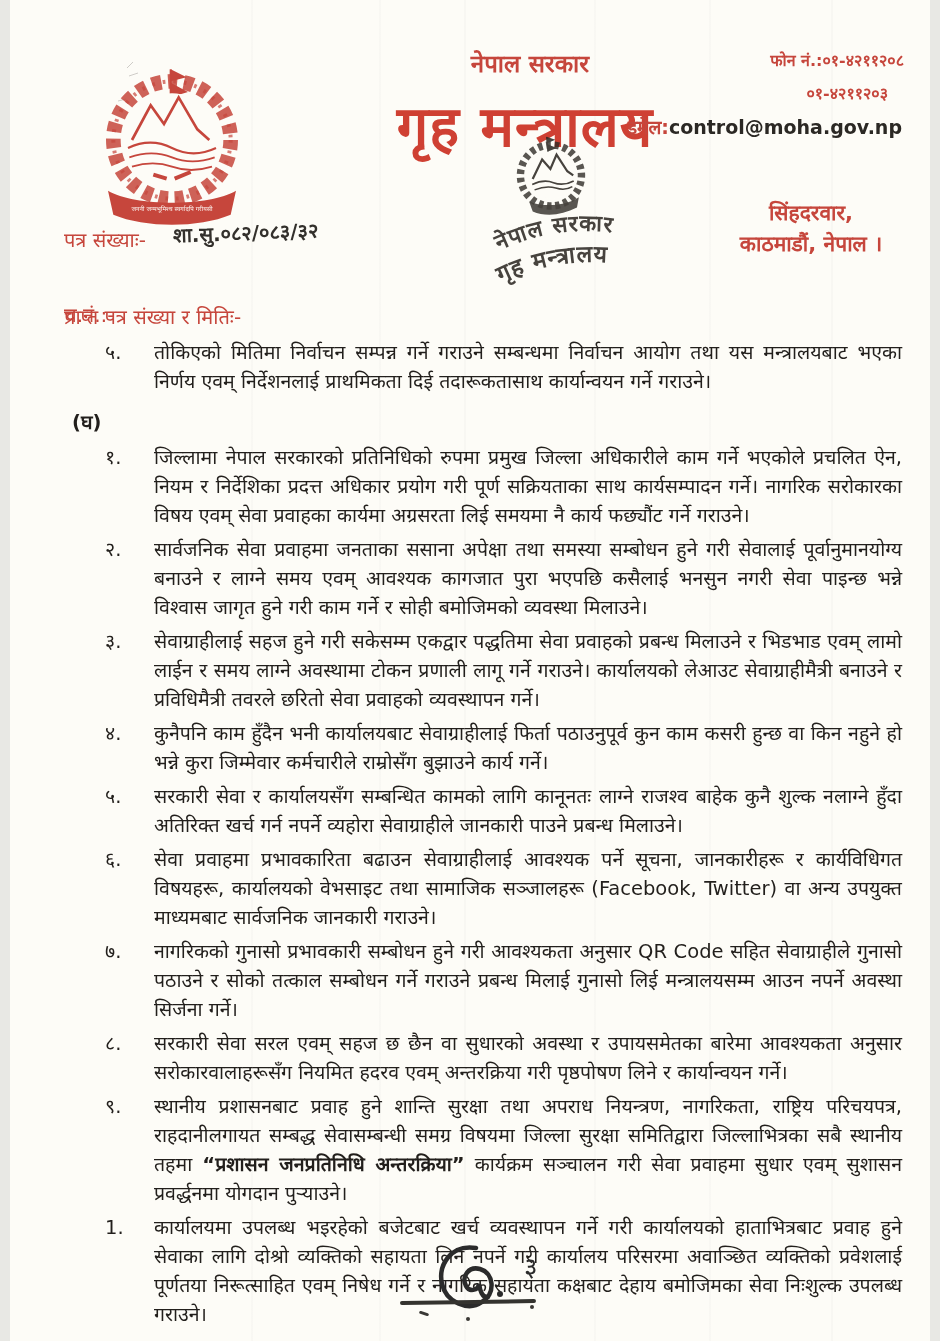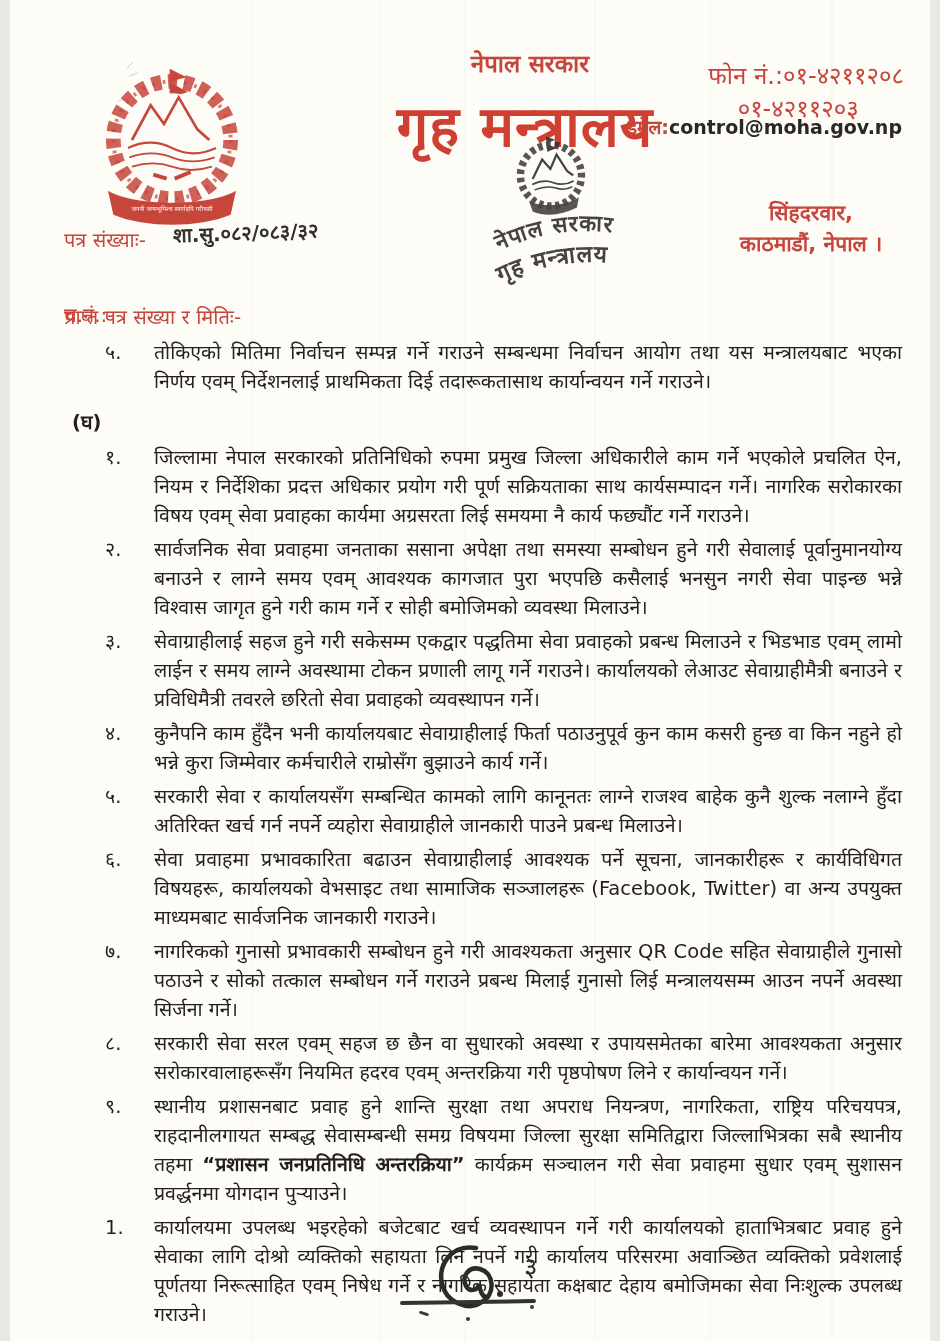--- a/index.html
+++ b/index.html
@@ -24,22 +24,22 @@
       linear-gradient(90deg, transparent 454px, rgba(80,80,90,.06) 455px, transparent 456px),
       linear-gradient(90deg, transparent 584px, rgba(80,80,90,.05) 585px, transparent 586px),
       linear-gradient(90deg, transparent 699px, rgba(80,80,90,.05) 700px, transparent 701px),
       linear-gradient(90deg, transparent 821px, rgba(80,80,90,.06) 822px, transparent 823px);
   }
   .red{color:#c6463c;}
   .abs{position:absolute;}
 
   .gov-title{top:46px;left:400px;width:240px;text-align:center;
     font-size:24px;font-weight:bold;color:#c6463c;}
-  .phone-block{top:60px;right:26px;text-align:right;font-size:24px;font-weight:normal;color:#c6463c;line-height:33px;}
-  .phone-line2{padding-right:16px;text-align:center;}
+  .phone-block{top:44px;right:26px;text-align:right;font-size:16px;font-weight:bold;color:#c6463c;line-height:33px;}
+  .phone-line2{padding-right:16px;}
   .ministry-title{top:86px;left:280px;width:470px;text-align:center;
     font-size:56px;font-weight:bold;color:#cf4033;letter-spacing:1px;}
   .email-line{top:114px;right:28px;font-size:19px;font-weight:bold;}
   .email-line .red{font-size:19px;}
   .email-value{color:#2b2824;}
   .address-block{top:198px;right:24px;width:190px;text-align:center;
     font-size:21px;font-weight:bold;color:#c6463c;line-height:31px;}
 
   .meta-label{font-size:20px;font-weight:normal;color:#c6463c;}
   .meta-ref{top:226px;left:54px;}

